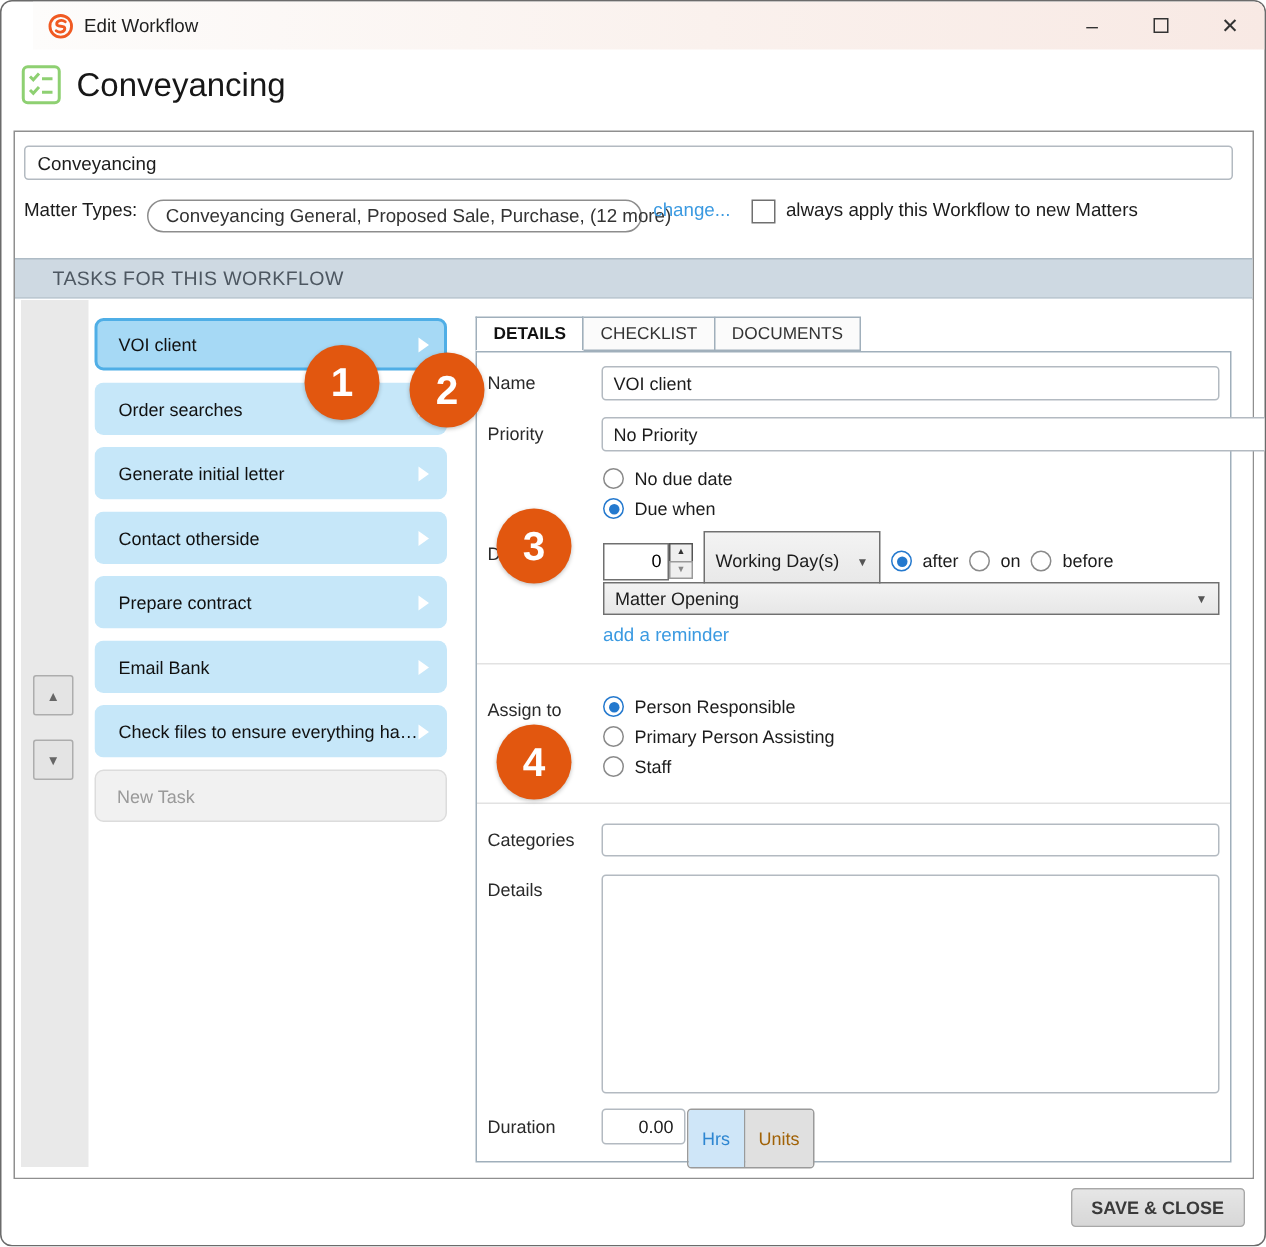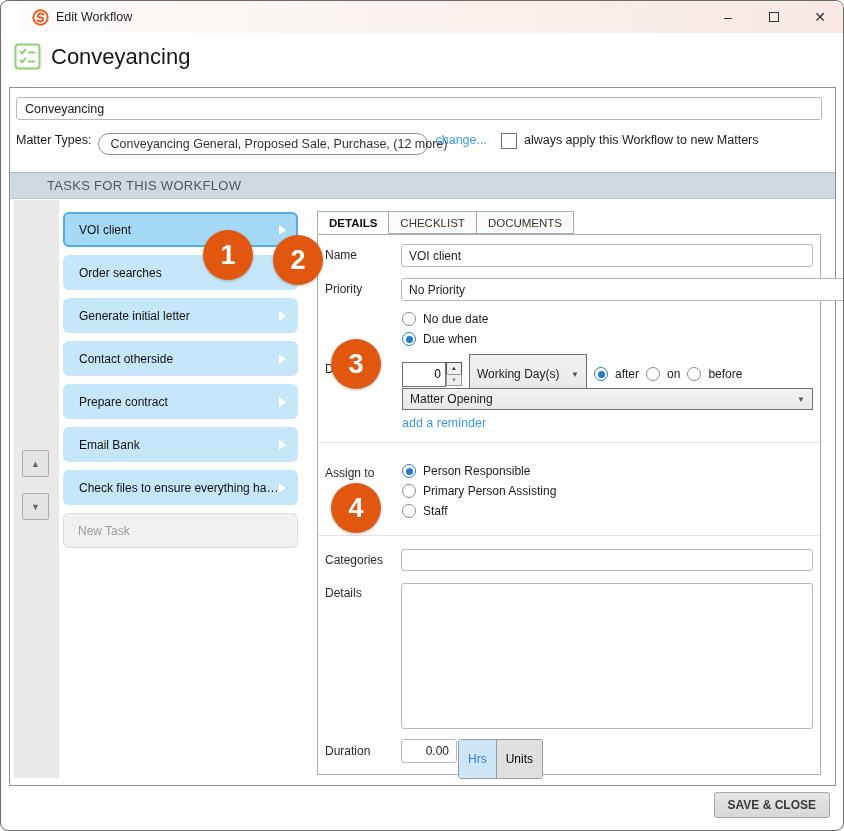--- a/index.html
+++ b/index.html
@@ -36,21 +36,21 @@
   .mt-pill {
     border:1px solid #8d8d8d; border-radius:11px; padding:2px 12px; height:22px;
     display:flex; align-items:center; font-size:12.5px; color:#333; background:#fff; max-width:330px; white-space:nowrap;
   }
   .link { color:#3b9ae1; font-size:12.5px; margin-left:8px; cursor:pointer; }
   .chk { width:16px; height:16px; border:1px solid #707070; background:#fff; margin-left:14px; margin-right:7px; flex:none; }
   
   .tasks-header {
     position:absolute; left:0; right:0; top:84px; height:27px; background:#ced9e2;
     border-top:1px solid #aebbc5; border-bottom:1px solid #bcc8d1;
-    font-size:13px; color:#4d5761; line-height:25px; padding-left:37px; letter-spacing:.3px;
+    font-size:13px; color:#4d5761; line-height:25px; padding-left:25px; letter-spacing:.3px;
   }
   .tasks-body { position:absolute; left:0; right:0; top:112px; bottom:0; background:#fff; }
   .left-strip { position:absolute; left:4px; top:0; bottom:7px; width:45px; background:#e9e9e9; }
   .move-btn {
     position:absolute; left:12px; width:27px; height:27px; background:#e4e4e4;
     border:1px solid #adadad; border-radius:2px; font-size:9px; color:#666;
     display:flex; align-items:center; justify-content:center; cursor:pointer;
   }
   .task-list { position:absolute; left:53px; top:12px; width:235px; }
   .task-item {
@@ -94,21 +94,21 @@
   .radio.sel::after { content:''; position:absolute; inset:2.5px; border-radius:50%; background:#2479ce; }
   .spin-row { position:absolute; left:84px; top:119px; display:flex; align-items:center; gap:7px; }
   .spin-input { width:44px; height:25px; border:1px solid #707070; font-size:12px; text-align:right; padding:0 4px; font-family:"Liberation Sans", sans-serif; }
   .spin-btns { display:flex; flex-direction:column; margin-left:-7px; }
   .spin-btn { width:16px; height:12.5px; border:1px solid #555; background:#efefef; font-size:6px; color:#333; display:flex; align-items:center; justify-content:center; cursor:pointer; }
   .spin-btn.down { border-color:#9a9a9a; color:#888; margin-top:-1px; }
   .divider { position:absolute; left:0; right:0; height:1px; background:#e2e2e2; }
   .seg-group { position:absolute; display:flex; border:1px solid #9a9a9a; border-radius:3px; overflow:hidden; height:40px; }
   .seg { font-size:12px; display:flex; align-items:center; padding:0 9px; cursor:pointer; }
   .seg.hrs { background:#cfe6f8; color:#2e86d1; border-right:1px solid #9a9a9a; }
-  .seg.units { background:#e0e0e0; color:#000000; }
+  .seg.units { background:#e0e0e0; color:#a16207; }
   textarea.details-area { resize:none; font-family:"Liberation Sans", sans-serif; }
   
   .badge {
     position:absolute; width:50px; height:50px; border-radius:50%; background:#e2570f;
     color:#fff; font-size:27px; font-weight:bold; display:flex; align-items:center; justify-content:center;
     z-index:20; box-shadow:0 1px 3px rgba(0,0,0,.25);
   }
   
   .save-btn {
     position:absolute; right:13px; bottom:12px; height:26px; padding:0 13px;

